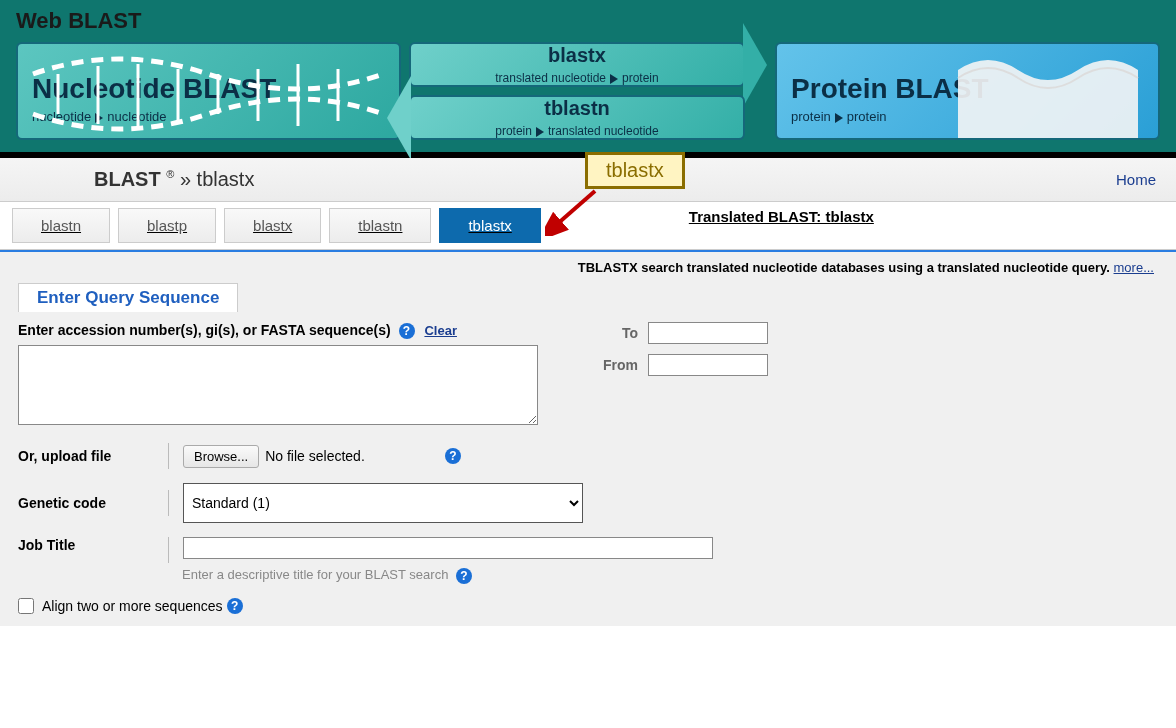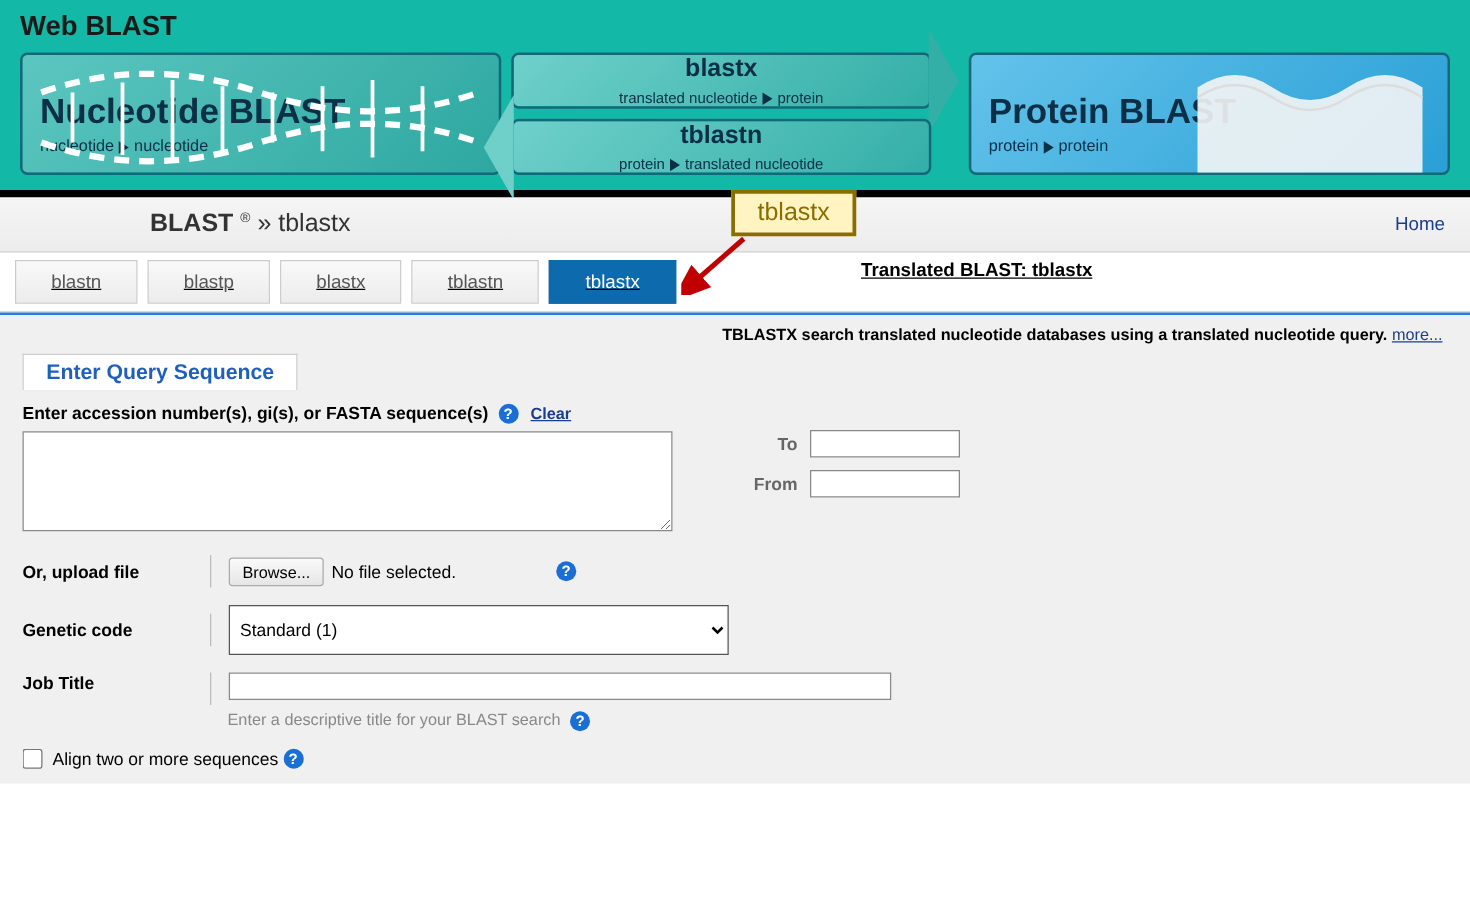--- a/index.html
+++ b/index.html
@@ -1,19 +1,19 @@
 <!DOCTYPE html>
 <html><head>
 <meta charset="utf-8">
 <style>
 * { box-sizing: border-box; margin: 0; padding: 0; }
 body { font-family: Arial, Helvetica, sans-serif; background: #fff; width: 1176px; }
 
 
-.top-section { background: #14b8a6; padding: 8px 16px 12px 16px; }
+.top-section { background: #0f766e; padding: 8px 16px 12px 16px; }
 .top-title { font-size: 22px; font-weight: bold; color: #1a1a1a; margin-bottom: 8px; }
 .cards { display: flex; gap: 8px; align-items: stretch; }
 
 .card { border: 2px solid #15687a; border-radius: 6px; position: relative; overflow: hidden; }
 .card-left { flex: 1.05; background: linear-gradient(135deg, #5cc6c0, #2da8a0); padding: 14px; display: flex; flex-direction: column; justify-content: flex-end; }
 .card-left .big-title { font-size: 28px; font-weight: bold; color: #0b2f46; margin-bottom: 4px; }
 .card-left .sub { font-size: 13px; color: #0b2f46; }
 .card-left .dna { position: absolute; top: 10px; left: 10px; right: 10px; height: 90px; }
 
 .middle-col { flex: 1; display: flex; flex-direction: column; gap: 8px; }
@@ -27,21 +27,21 @@
 .card-right .big-title { font-size: 28px; font-weight: bold; color: #0b2f46; margin-bottom: 4px; }
 .card-right .sub { font-size: 13px; color: #0b2f46; }
 
 .tri { display:inline-block; border-left: 8px solid #0b2f46; border-top: 5px solid transparent; border-bottom: 5px solid transparent; margin: 0 4px; vertical-align: middle; }
 
 
 .black-bar { height: 6px; background: #000; }
 
 
 .crumb-row { background: linear-gradient(#f5f5f5, #ececec); padding: 10px 20px; display: flex; align-items: center; position: relative; border-bottom: 1px solid #ccc; }
-.crumb { font-size: 20px; color: #333; margin-left: 100px; }
+.crumb { font-size: 20px; color: #333; margin-left: 74px; }
 .crumb b { font-weight: bold; }
 .crumb sup { font-size: 11px; }
 .home-link { margin-left: auto; color: #1a3d8f; font-size: 15px; text-decoration: none; }
 
 
 .annot { position: absolute; left: 585px; top: -6px; background: #fff4c2; border: 3px solid #8a6d00; color: #8a6d00; font-size: 20px; padding: 4px 18px; z-index: 3; }
 .arrow { position: absolute; left: 545px; top: 28px; z-index: 2; }
 
 
 .tabs-row { display: flex; align-items: flex-start; padding: 6px 12px; border-bottom: 1px solid #ccc; text-decoration: underline; }
@@ -53,21 +53,21 @@
 .blue-line { height: 2px; background: #2a7de1; }
 
 
 .lower { background: #f0f0f0; padding: 0 18px 12px 18px; }
 .desc-row { text-align: right; font-size: 13px; padding: 8px 4px; font-weight: bold; }
 .desc-row .more { color: #1a3d8f; font-weight: normal; }
 
 .section-title { display: inline-block; background: #fff; border: 1px solid #ccc; border-bottom: none; padding: 4px 18px; color: #1f5fbf; font-weight: bold; font-size: 17px; }
 
 .form-body { padding: 10px 0 0 0; }
-.row1 { display: flex; align-items: center; gap: 50px; }
+.row1 { display: flex; align-items: flex-start; gap: 50px; }
 .col-left { }
 .label-line { font-weight: bold; font-size: 14px; margin-bottom: 6px; }
 .label-line .clear { color: #1a3d8f; font-size: 13px; font-weight: bold; margin-left: 6px; }
 .help { display:inline-block; width:16px; height:16px; background:#1a6fd6; color:#fff; border-radius:50%; font-size:12px; text-align:center; line-height:16px; font-weight:bold; margin-left:4px; vertical-align:middle; }
 textarea.seq { width: 520px; height: 80px; border: 1px solid #888; background: #fff; resize: both; font-family: monospace; padding: 4px; }
 
 .subrange { }
 .subrange .sr-title { font-weight: bold; font-size: 14px; text-align: center; margin-bottom: 10px; border-bottom: 1px solid #ccc; padding: 0 10px 6px 10px; }
 .sr-row { display: flex; align-items: center; margin-bottom: 10px; }
 .sr-row label { width: 50px; text-align: right; color: #666; font-weight: bold; font-size: 14px; margin-right: 10px; }

